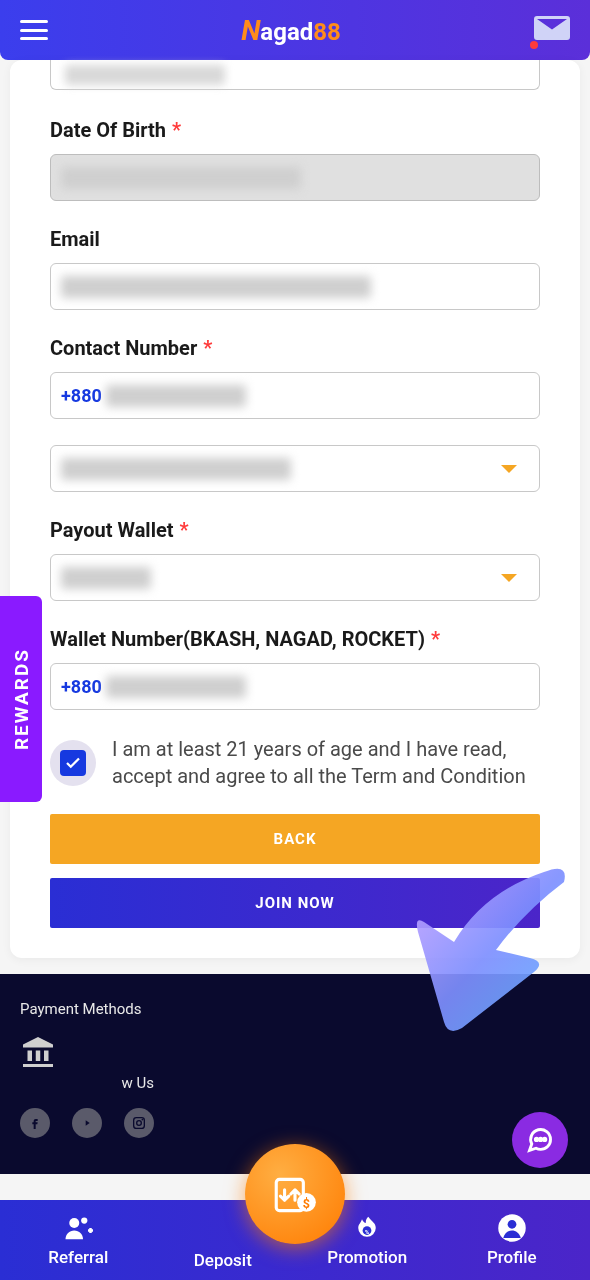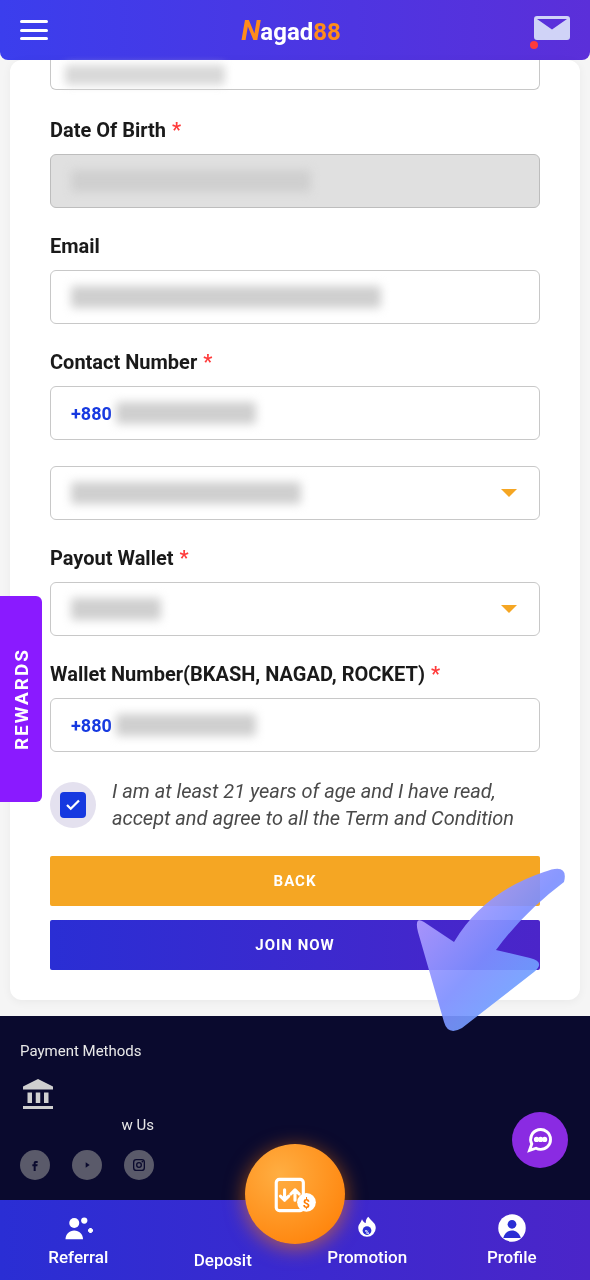--- a/index.html
+++ b/index.html
@@ -41,38 +41,38 @@
   }
   .top-input-partial .blur {
     width: 160px; height: 20px; background: #d9d9d9; border-radius: 3px;
     filter: blur(4px);
   }
 
   .lbl { font-size: 20px; font-weight: 700; color: #1a1a1a; margin-bottom: 12px; display: flex; align-items: center; gap: 6px; }
   .req { color: #ff3b3b; font-weight: 700; }
 
   .field {
-    width: 100%; height: 54px;
+    width: 100%; height: 47px;
     border: 1px solid #c8c8c8; border-radius: 6px;
     background: #fff;
     display: flex; align-items: center;
-    padding: 0 20px;
+    padding: 0 10px;
     margin-bottom: 26px;
     position: relative;
   }
   .field.readonly { background: #e0e0e0; border-color: #bdbdbd; }
   .field .blur { height: 22px; background: #cfcfcf; border-radius: 3px; filter: blur(5px); }
   .field .prefix { color: #1639e0; font-weight: 700; font-size: 18px; margin-right: 4px; }
   .field .chev { position: absolute; right: 22px; width: 0; height: 0; border-left: 8px solid transparent; border-right: 8px solid transparent; border-top: 8px solid #f5a623; }
 
   .terms-row { display: flex; gap: 16px; align-items: center; margin-bottom: 24px; }
   .check-wrap { width: 46px; height: 46px; background: #e4e1ef; border-radius: 50%; display: flex; align-items: center; justify-content: center; flex-shrink: 0; }
   .chk { width: 26px; height: 26px; background: #1639e0; border-radius: 4px; display: flex; align-items: center; justify-content: center; }
   .chk svg { width: 18px; height: 18px; stroke: #fff; stroke-width: 3; fill: none; }
-  .terms-txt { font-size: 20px; color: #4a4a4a; line-height: 1.35; font-style: italic; }
+  .terms-txt { font-size: 20px; color: #4a4a4a; line-height: 1.35; }
 
   .btn { width: 100%; height: 50px; border-radius: 2px; border: none; font-size: 15px; font-weight: 700; letter-spacing: 1px; cursor: pointer; margin-bottom: 14px; }
   .btn-back { background: #f5a623; color: #fff; }
   .btn-join { background: linear-gradient(90deg, #2a2ed4, #4b25c9); color: #fff; margin-bottom: 0; }
 
   .arrow-overlay {
     position: absolute;
     right: 16px; top: 852px;
     width: 180px; height: 190px;
     pointer-events: none;

